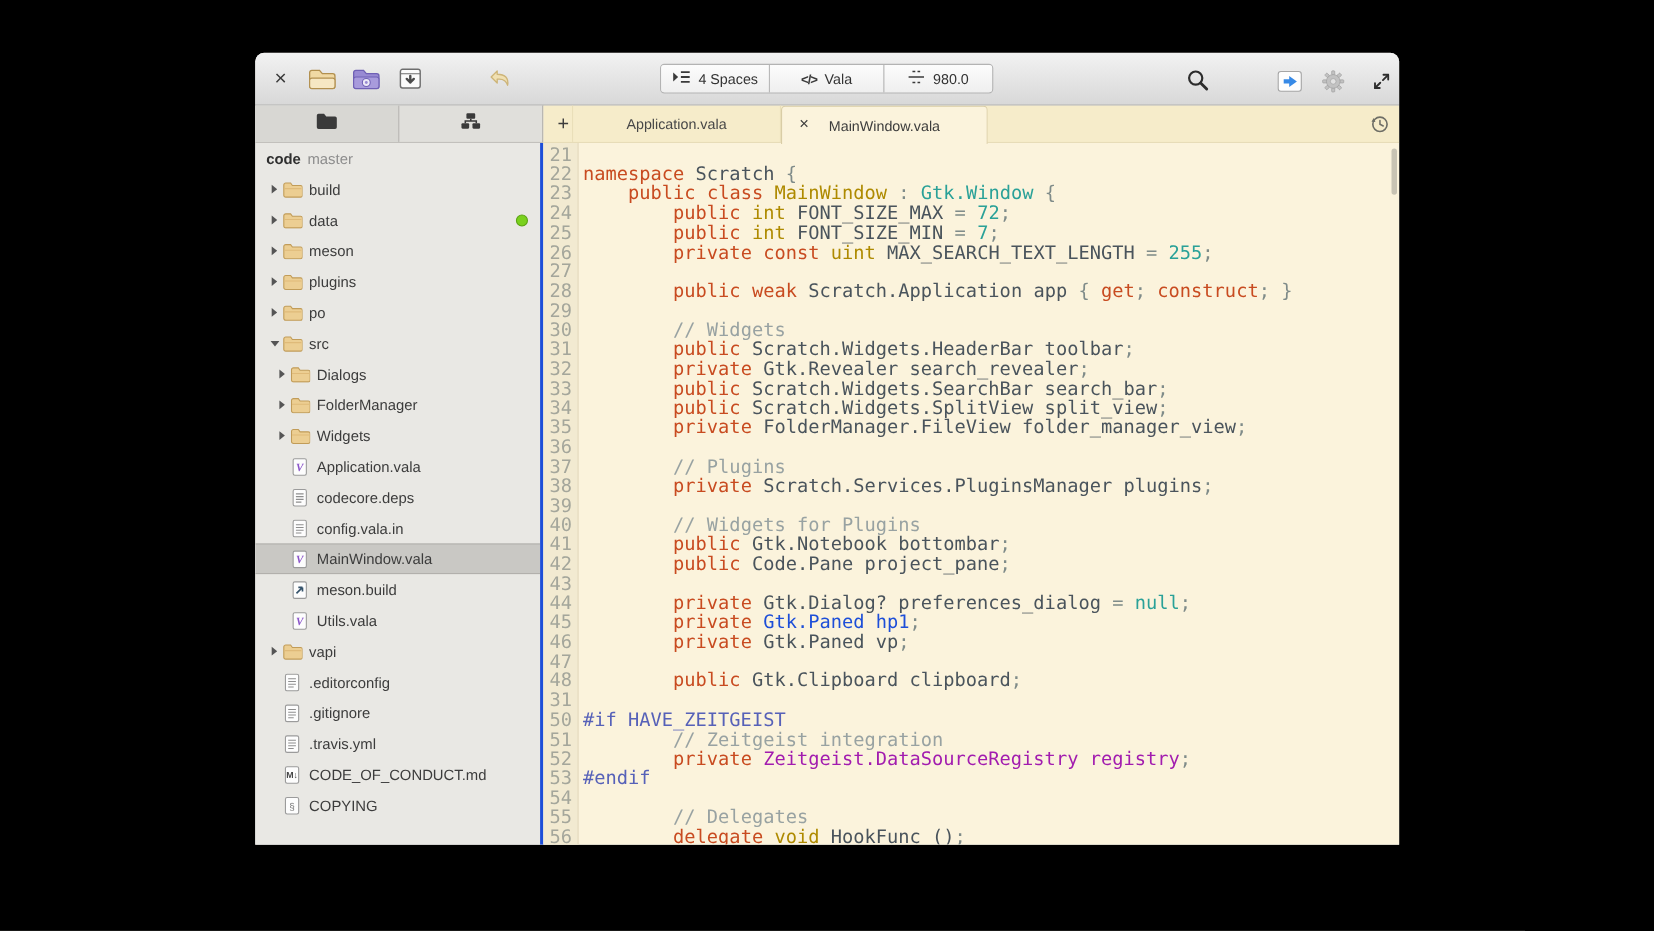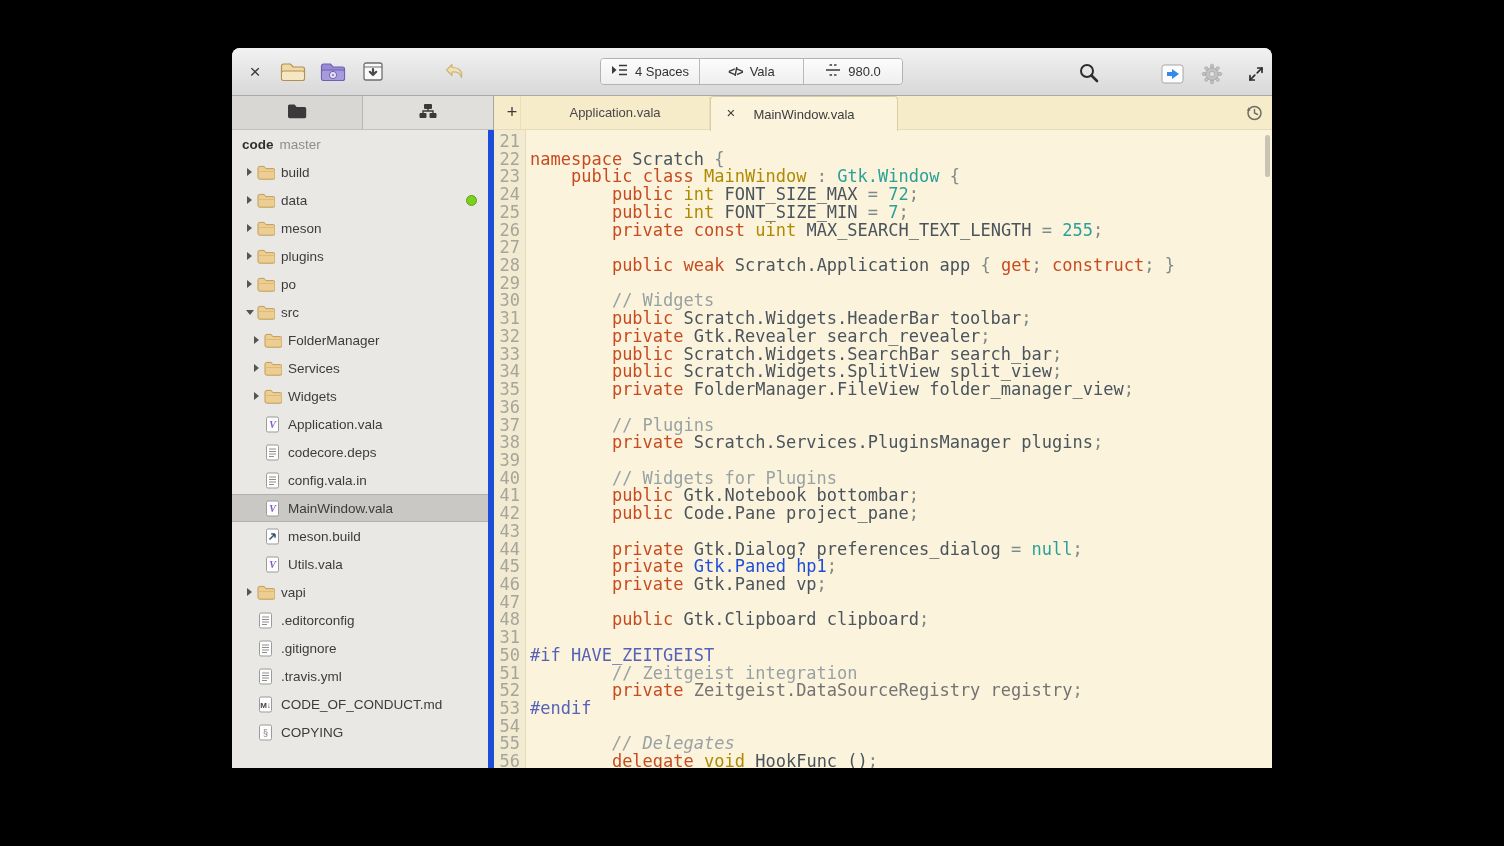--- a/index.html
+++ b/index.html
@@ -35,21 +35,21 @@
        font-size:13px;color:#474747;box-sizing:border-box;}
   .tab.inactive{border-left:1px solid #eadfb9;border-right:1px solid #eadfb9;}
   .tab.active{height:35px;background:#fbf3dc;border:1px solid #d9cda6;border-bottom:none;
               border-radius:4px 4px 0 0;z-index:3;color:#3c3c3c;}
   .tab-close{position:absolute;left:12px;top:6px;font-size:15px;color:#3c3c3c;width:16px;height:20px;
              text-align:center;line-height:20px;}
   .history{position:absolute;right:8px;top:7px;width:20px;height:20px;}
 
   
   .content{display:flex;height:638px;}
-  .sidebar{width:262px;background:#e9e8e4;border-right:6px solid #1d4ed8;box-sizing:border-box;
+  .sidebar{width:262px;background:#e9e8e4;border-right:3px solid #1d4ed8;box-sizing:border-box;
            overflow:hidden;padding-top:1px;}
   .project-row{height:27px;display:flex;align-items:center;padding-left:10px;font-size:13.5px;}
   .pname{font-weight:bold;color:#2f2f2f;}
   .pbranch{color:#8d8d8d;margin-left:6px;}
   .tree-row{height:28px;display:flex;align-items:center;font-size:13.5px;color:#3c3c3c;}
   .tree-row.lvl1{padding-left:10px;}
   .tree-row.lvl2{padding-left:17px;}
   .tree-row.selected{background:#c9c8c4;box-shadow:inset 0 1px 0 #b2b0ac, inset 0 -1px 0 #b2b0ac;}
   .expander{width:15px;display:flex;justify-content:center;align-items:center;flex:none;}
   .tri-right{width:0;height:0;border-left:5px solid #555;border-top:4px solid transparent;border-bottom:4px solid transparent;}
@@ -299,33 +299,33 @@
             <div class="tree-row lvl2">
               <span class="expander">
                 <span class="tri-right"></span>
               </span>
               <span class="ticon">
                 <svg width="18" height="15" viewBox="0 0 18 15">
                   <path d="M1 3.2 a1.8 1.8 0 0 1 1.8 -1.8 h4.4 l1.6 2.2 h7.4 a1.8 1.8 0 0 1 1.8 1.8 v7 a1.8 1.8 0 0 1 -1.8 1.8 H2.8 A1.8 1.8 0 0 1 1 12.4 z" fill="#ecce92" stroke="#c19c58" stroke-width="1"></path>
                   <path d="M1.5 6.5 h15.5" stroke="#dfba79" stroke-width="1"></path>
                 </svg>
               </span>
+              <span class="tlabel">Dialogs</span>
+            </div>
+            <div class="tree-row lvl2">
+              <span class="expander">
+                <span class="tri-right"></span>
+              </span>
+              <span class="ticon">
+                <svg width="18" height="15" viewBox="0 0 18 15">
+                  <path d="M1 3.2 a1.8 1.8 0 0 1 1.8 -1.8 h4.4 l1.6 2.2 h7.4 a1.8 1.8 0 0 1 1.8 1.8 v7 a1.8 1.8 0 0 1 -1.8 1.8 H2.8 A1.8 1.8 0 0 1 1 12.4 z" fill="#ecce92" stroke="#c19c58" stroke-width="1"></path>
+                  <path d="M1.5 6.5 h15.5" stroke="#dfba79" stroke-width="1"></path>
+                </svg>
+              </span>
               <span class="tlabel">FolderManager</span>
-            </div>
-            <div class="tree-row lvl2">
-              <span class="expander">
-                <span class="tri-right"></span>
-              </span>
-              <span class="ticon">
-                <svg width="18" height="15" viewBox="0 0 18 15">
-                  <path d="M1 3.2 a1.8 1.8 0 0 1 1.8 -1.8 h4.4 l1.6 2.2 h7.4 a1.8 1.8 0 0 1 1.8 1.8 v7 a1.8 1.8 0 0 1 -1.8 1.8 H2.8 A1.8 1.8 0 0 1 1 12.4 z" fill="#ecce92" stroke="#c19c58" stroke-width="1"></path>
-                  <path d="M1.5 6.5 h15.5" stroke="#dfba79" stroke-width="1"></path>
-                </svg>
-              </span>
-              <span class="tlabel">Services</span>
             </div>
             <div class="tree-row lvl2">
               <span class="expander">
                 <span class="tri-right"></span>
               </span>
               <span class="ticon">
                 <svg width="18" height="15" viewBox="0 0 18 15">
                   <path d="M1 3.2 a1.8 1.8 0 0 1 1.8 -1.8 h4.4 l1.6 2.2 h7.4 a1.8 1.8 0 0 1 1.8 1.8 v7 a1.8 1.8 0 0 1 -1.8 1.8 H2.8 A1.8 1.8 0 0 1 1 12.4 z" fill="#ecce92" stroke="#c19c58" stroke-width="1"></path>
                   <path d="M1.5 6.5 h15.5" stroke="#dfba79" stroke-width="1"></path>
                 </svg>
@@ -546,24 +546,24 @@
             <div><span style="color: rgb(74, 84, 92);">        </span><span style="color: rgb(200, 75, 32);">public</span><span style="color: rgb(74, 84, 92);"> Code.Pane project_pane</span><span style="color: rgb(127, 139, 137);">;</span></div>
             <div></div>
             <div><span style="color: rgb(74, 84, 92);">        </span><span style="color: rgb(200, 75, 32);">private</span><span style="color: rgb(74, 84, 92);"> Gtk.Dialog? preferences_dialog </span><span style="color: rgb(127, 139, 137);">=</span><span style="color: rgb(74, 84, 92);"> </span><span style="color: rgb(42, 161, 152);">null</span><span style="color: rgb(127, 139, 137);">;</span></div>
             <div><span style="color: rgb(74, 84, 92);">        </span><span style="color: rgb(200, 75, 32);">private</span><span style="color: #1d4ed8;"> Gtk.Paned hp1</span><span style="color: rgb(127, 139, 137);">;</span></div>
             <div><span style="color: rgb(74, 84, 92);">        </span><span style="color: rgb(200, 75, 32);">private</span><span style="color: rgb(74, 84, 92);"> Gtk.Paned vp</span><span style="color: rgb(127, 139, 137);">;</span></div>
             <div></div>
             <div><span style="color: rgb(74, 84, 92);">        </span><span style="color: rgb(200, 75, 32);">public</span><span style="color: rgb(74, 84, 92);"> Gtk.Clipboard clipboard</span><span style="color: rgb(127, 139, 137);">;</span></div>
             <div></div>
             <div><span style="color: rgb(86, 97, 184);">#if HAVE_ZEITGEIST</span></div>
             <div><span style="color: rgb(74, 84, 92);">        </span><span style="color: rgb(152, 162, 162);">// Zeitgeist integration</span></div>
-            <div><span style="color: rgb(74, 84, 92);">        </span><span style="color: rgb(200, 75, 32);">private</span><span style="color: #737373;"> Zeitgeist.DataSourceRegistry registry</span><span style="color: rgb(127, 139, 137);">;</span></div>
+            <div><span style="color: rgb(74, 84, 92);">        </span><span style="color: rgb(200, 75, 32);">private</span><span style="color: #a21caf;"> Zeitgeist.DataSourceRegistry registry</span><span style="color: rgb(127, 139, 137);">;</span></div>
             <div><span style="color: rgb(86, 97, 184);">#endif</span></div>
             <div></div>
-            <div><span style="color: rgb(74, 84, 92);">        </span><span style="color: rgb(152, 162, 162); font-style: italic;">// Delegates</span></div>
+            <div><span style="color: rgb(74, 84, 92);">        </span><span style="color: rgb(152, 162, 162);">// Delegates</span></div>
             <div><span style="color: rgb(74, 84, 92);">        </span><span style="color: rgb(200, 75, 32);">delegate</span><span style="color: rgb(74, 84, 92);"> </span><span style="color: rgb(174, 138, 0);">void</span><span style="color: rgb(74, 84, 92);"> HookFunc ()</span><span style="color: rgb(127, 139, 137);">;</span></div>
           </div>
         <div class="scrollthumb"></div>
       </div>
     </div>
 
   </div>
 </div>
 
 </body></html>

